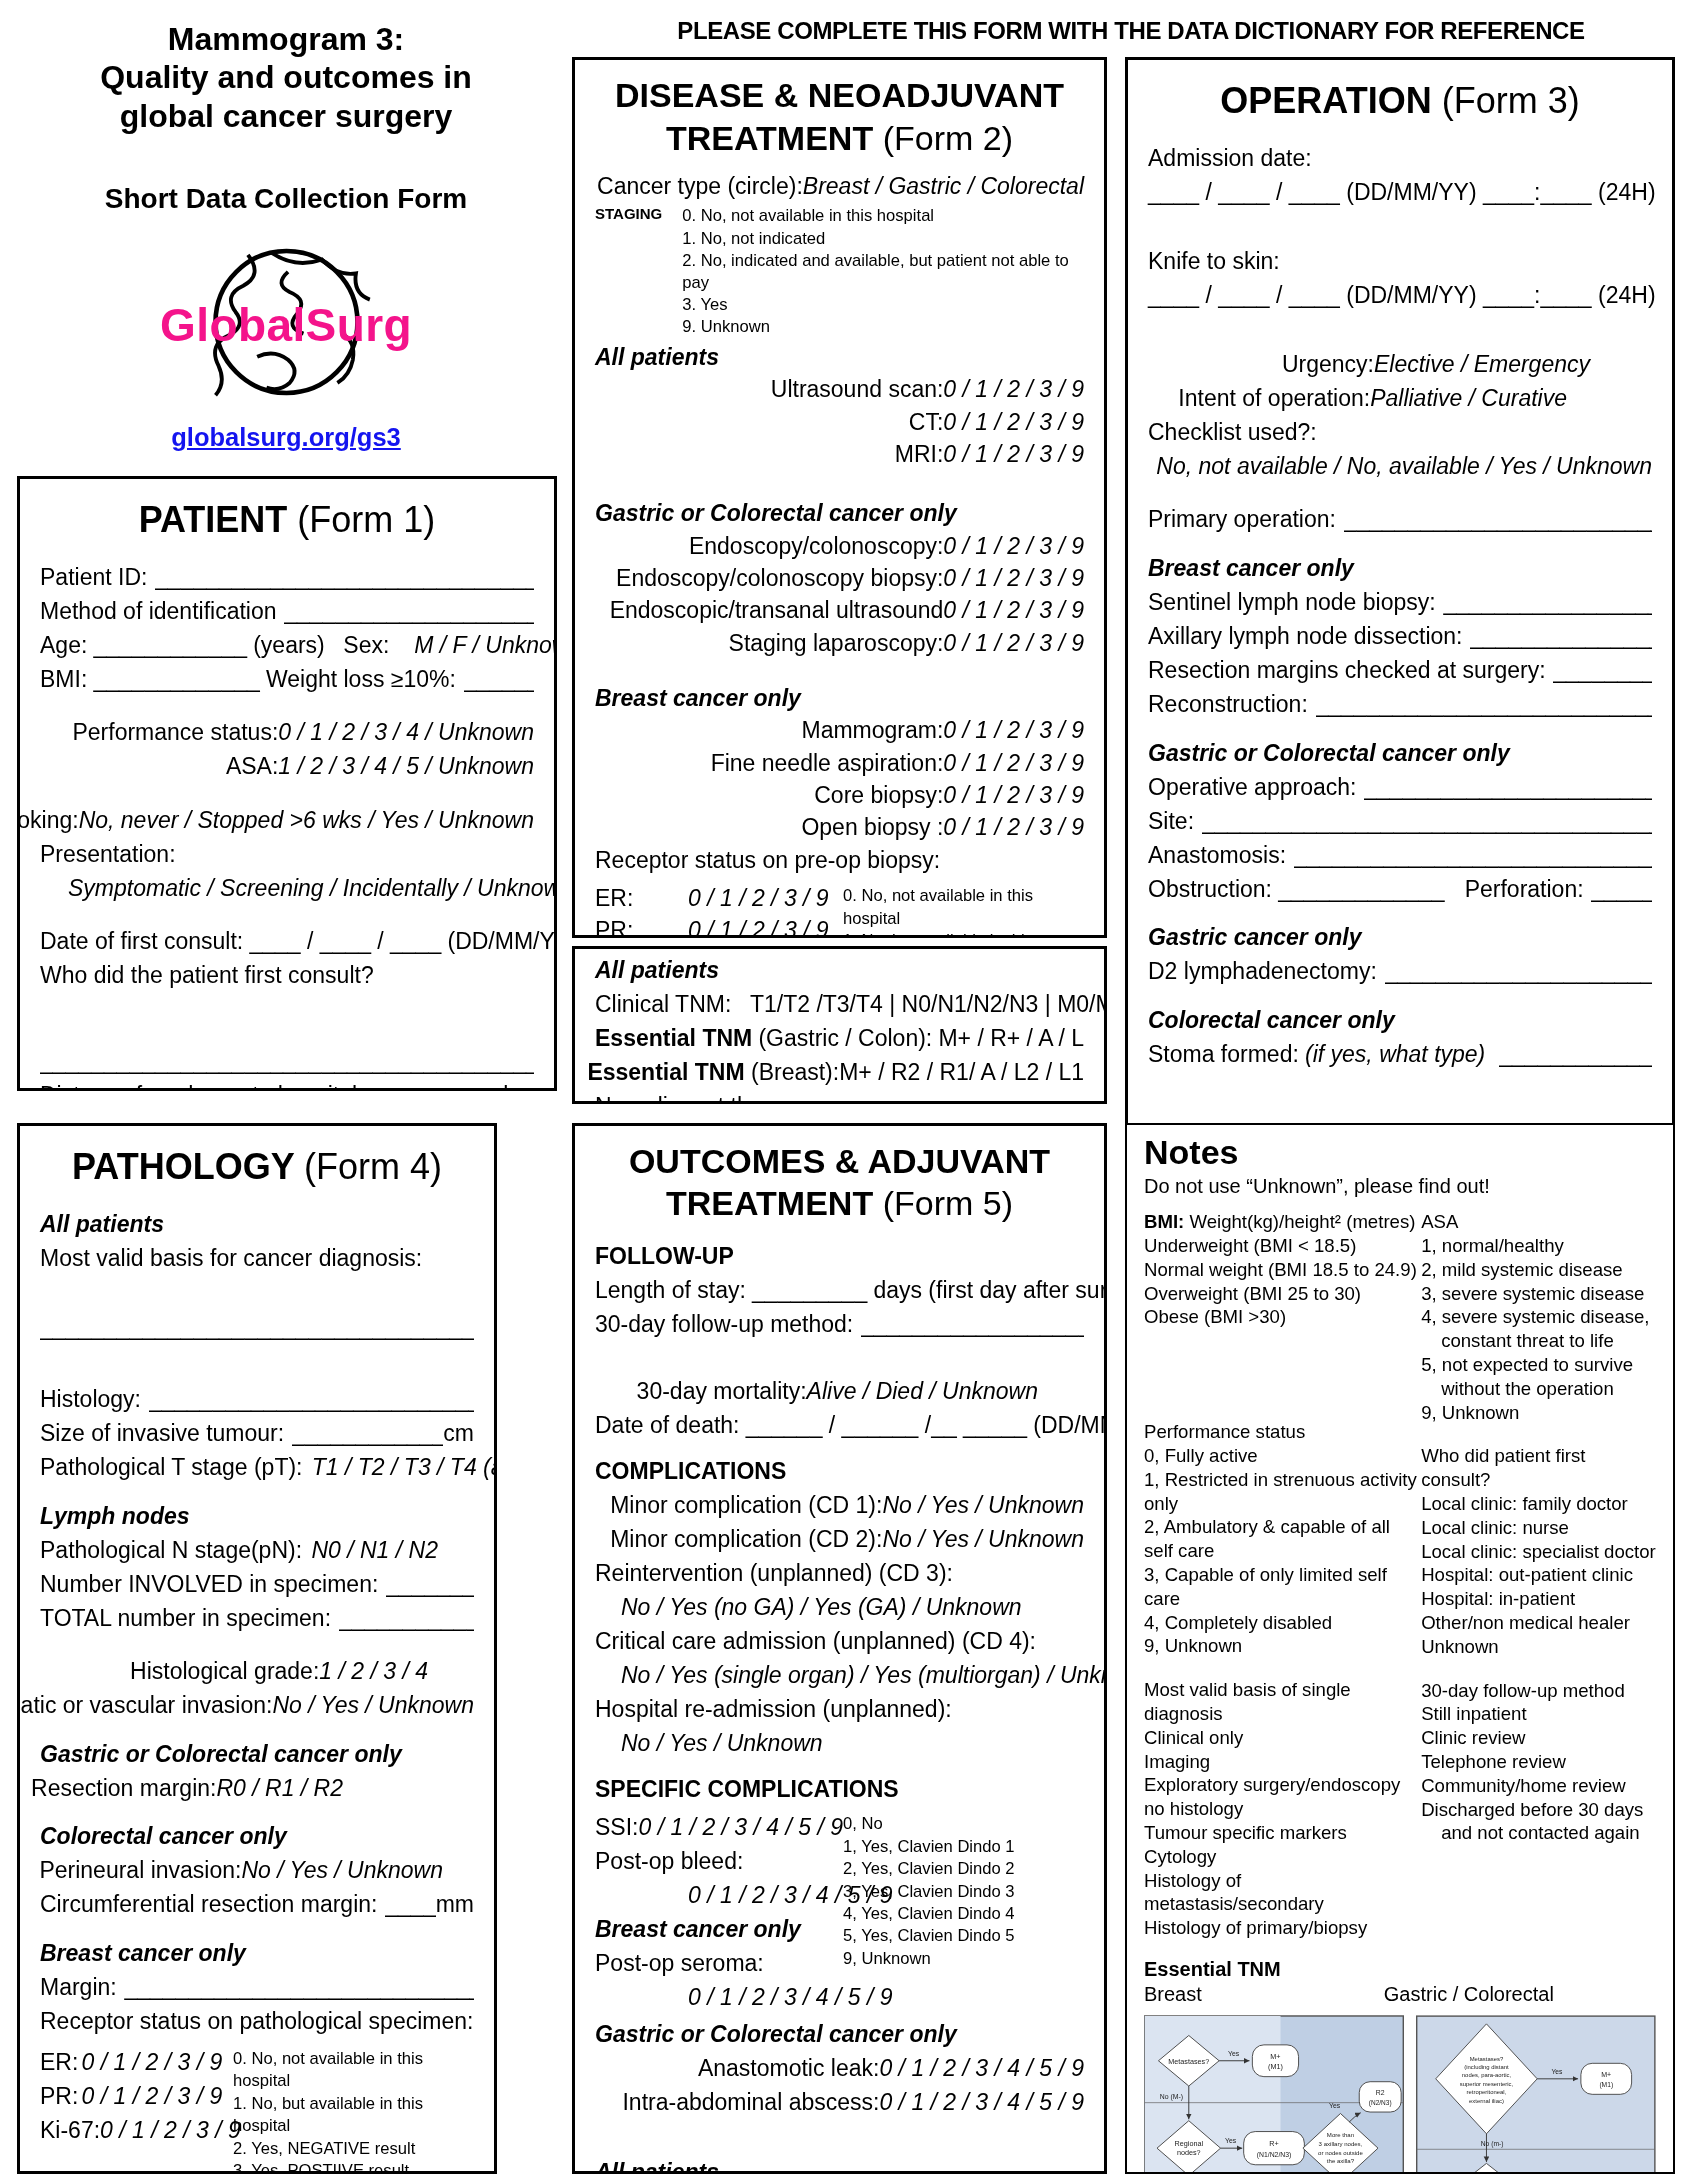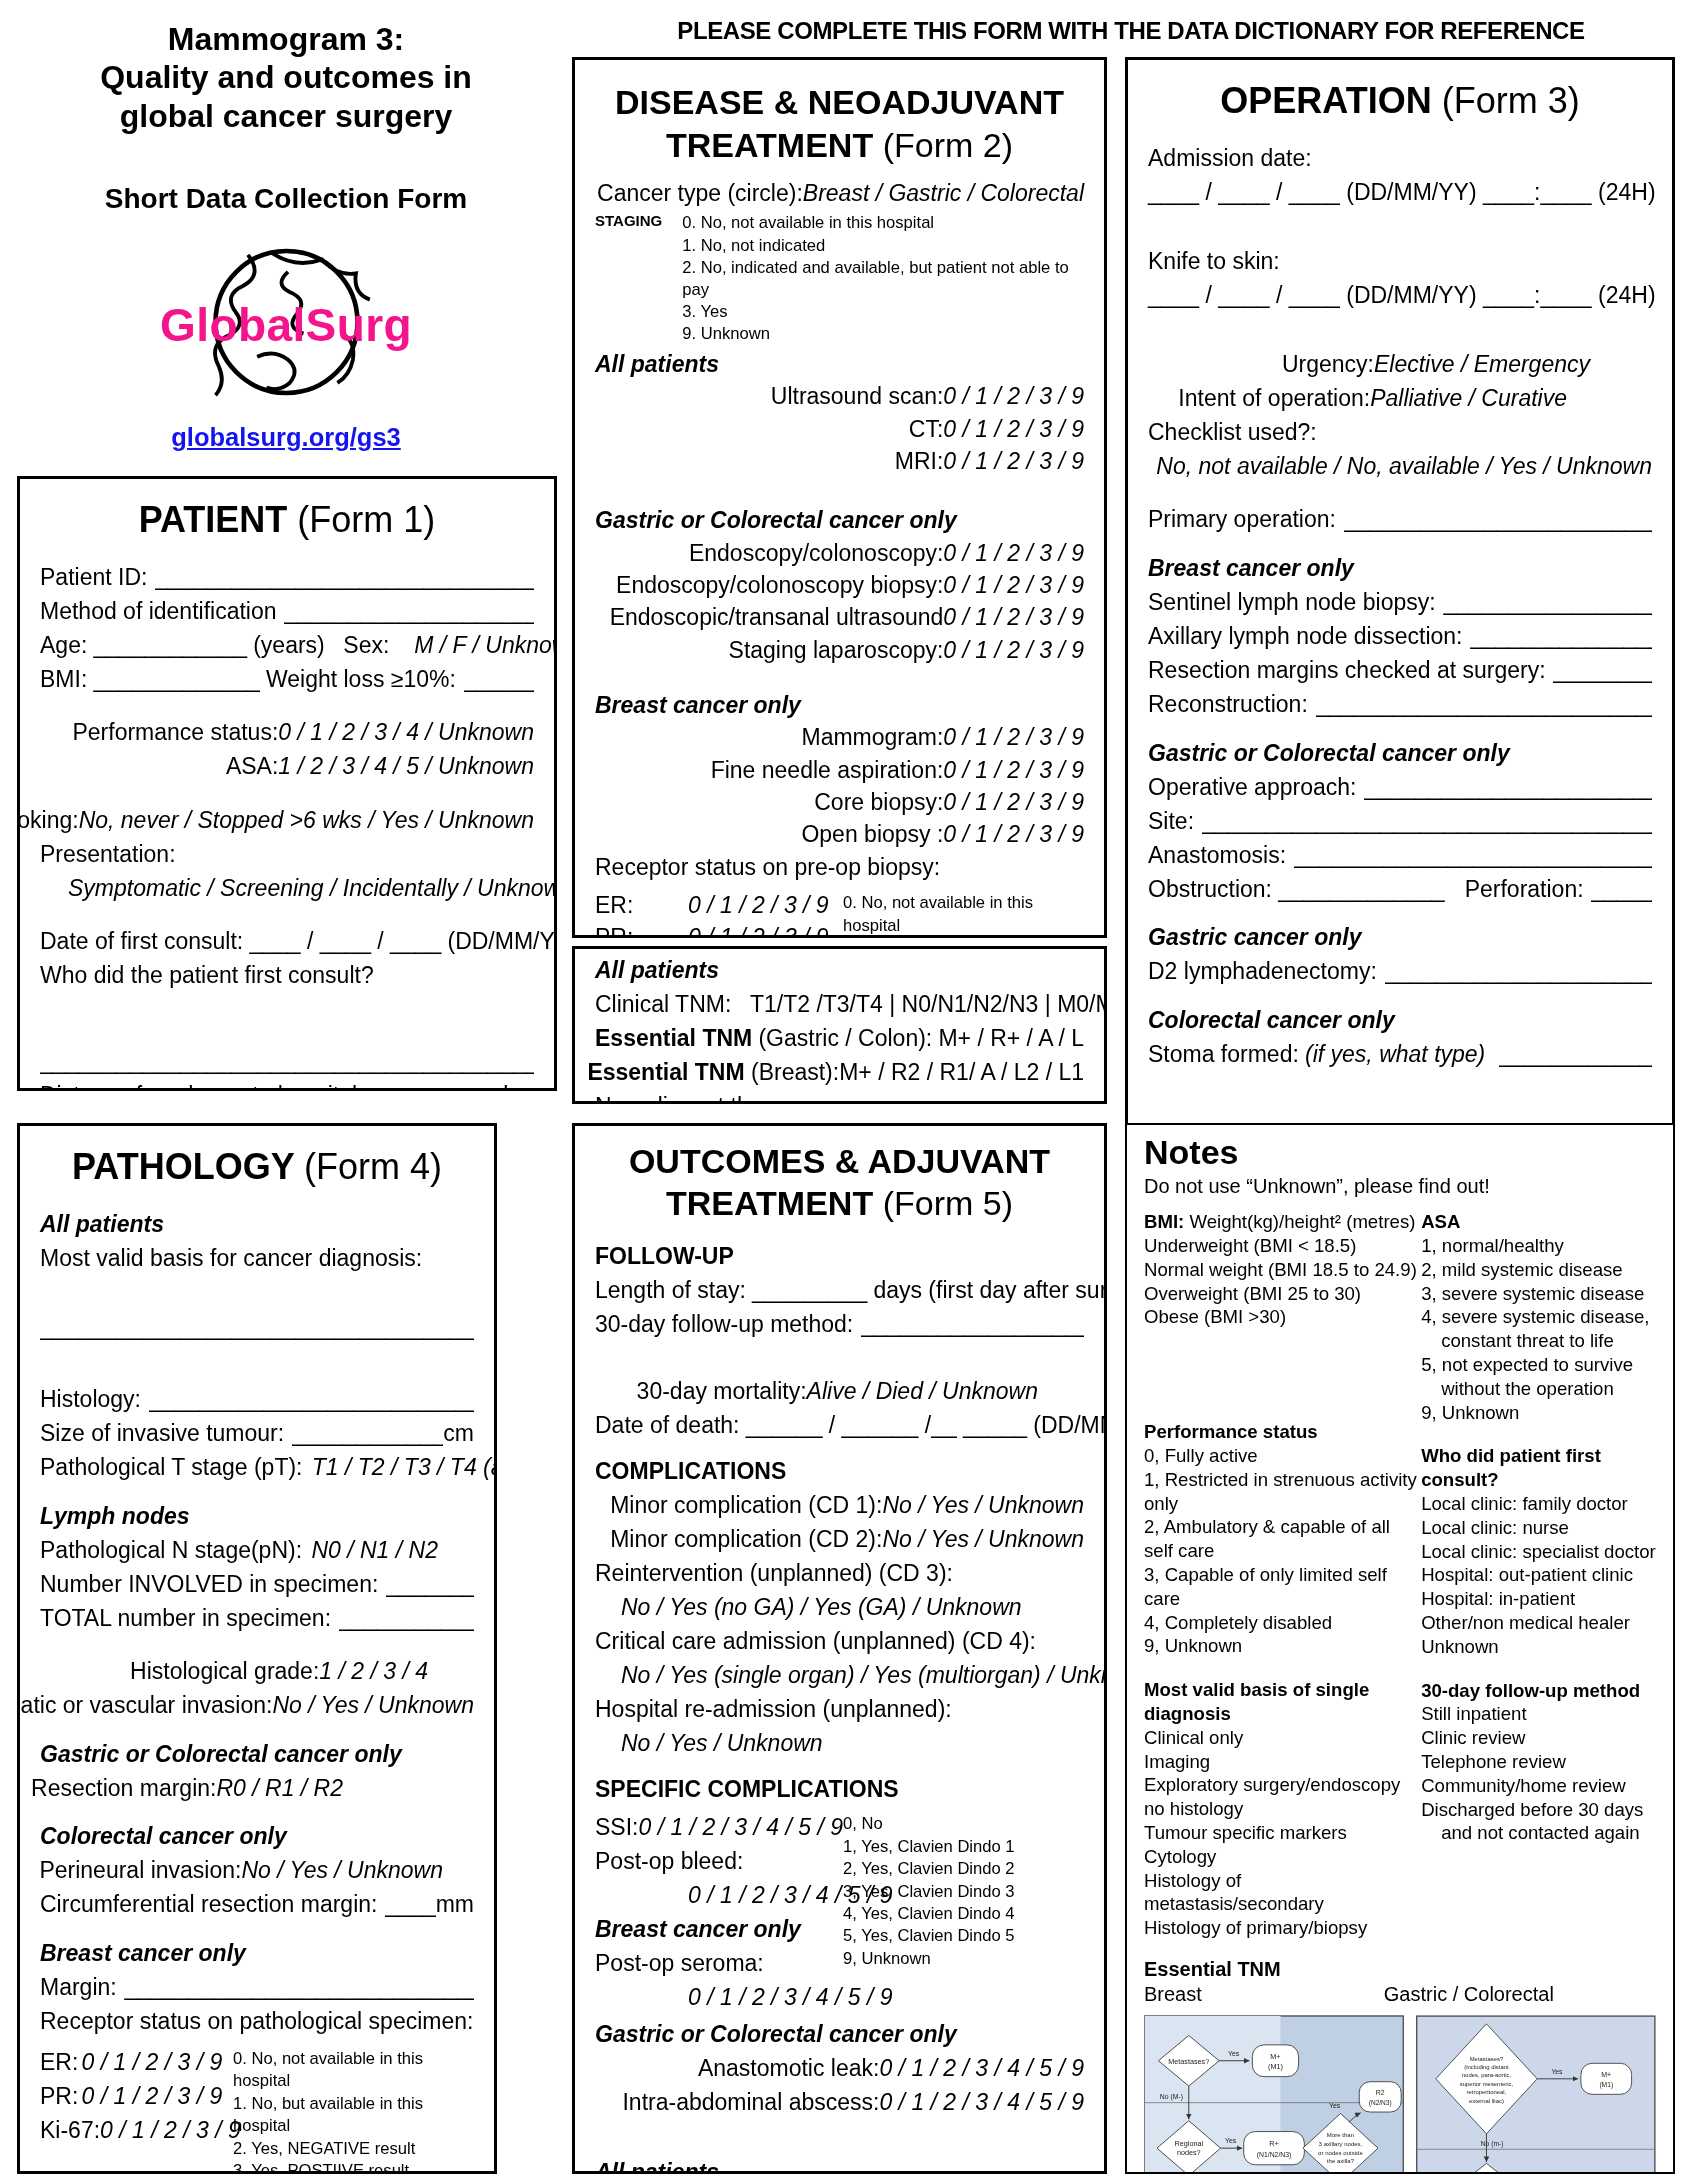--- a/index.html
+++ b/index.html
@@ -11,21 +11,21 @@
   .bt{font-size:32px;font-weight:800;line-height:1.2}
   .bs{font-size:28px;font-weight:800;margin-top:48px}
   .logo{position:relative;margin-top:26px;height:162px}
   .pink{position:absolute;left:0;right:0;top:57px;font-size:46px;font-weight:800;
         color:#F4148B;letter-spacing:0.4px}
   .url{display:inline-block;margin-top:20px;font-size:25.5px;color:#1414EF;
        text-decoration:underline;font-weight:600}
   .panel{position:absolute;border:3.1px solid #000;box-sizing:border-box;
          padding:10.8px 20px;background:#fff;overflow:hidden}
   #f1{left:17px;top:476px;width:540px;height:615px}
-  #f2{left:572px;top:57px;width:535px;height:881px;padding-top:18px}
+  #f2{left:572px;top:57px;width:535px;height:881px;padding-top:11px}
   #f2b{left:572px;top:946px;width:535px;height:158px;padding-top:7.7px}
   #f3{left:1125px;top:57px;width:550px;height:1186px}
   #f4{left:17px;top:1123px;width:480px;height:1051px}
   #f5{left:572px;top:1123px;width:535px;height:1051px}
   #nt{left:1125px;top:1123px;width:550px;height:1051px;border-width:2.3px;padding:6.2px 17px}
   .h1{text-align:center;font-size:36px;font-weight:800;margin:9.3px 0 23px}
   .h1 .fn{font-weight:400}
   #f2 .h1,#f5 .h1{font-size:34px;line-height:1.25;margin:3.1px 0 14px}
   .row{display:flex;align-items:baseline;font-size:23px;margin:7px 0;white-space:nowrap}
   #f2 .row{margin:5.4px 0}
@@ -38,21 +38,21 @@
   .sm{font-size:16.6px;line-height:1.33}
   .cols{display:flex;gap:10.8px}
   .leftcol{flex:1;min-width:0}
   .notecol{width:241px;font-size:16.6px;line-height:1.35;padding-top:6.2px}
   .lblw{display:inline-block;width:93px}
   .gap{height:12.4px}
   #nt .t{font-size:34px;font-weight:800;margin:1.5px 0 3.1px}
   #nt .intro{font-size:20px;margin-bottom:12.4px}
   .ncols{display:flex;}
   .nc{font-size:18.6px;line-height:1.28;flex:1;min-width:0}
-  .nh{font-weight:700;margin-top:20px}
+  .nh{font-weight:400;margin-top:20px}
   .nh.first{margin-top:0}
   .cont{padding-left:20px}
   .etnm{font-weight:700;font-size:20px;margin:18.6px 0 0}
   .chartlbls{display:flex;font-size:20px;margin:1.5px 0 4.6px}
   .chartlbls .cl2{margin-left:182px}
   .charts{display:flex;gap:12.4px;align-items:flex-start}
   svg text{font-family:"Liberation Sans",sans-serif;fill:#222;text-anchor:middle}
   .fc{display:block}
 </style>
 </head>

